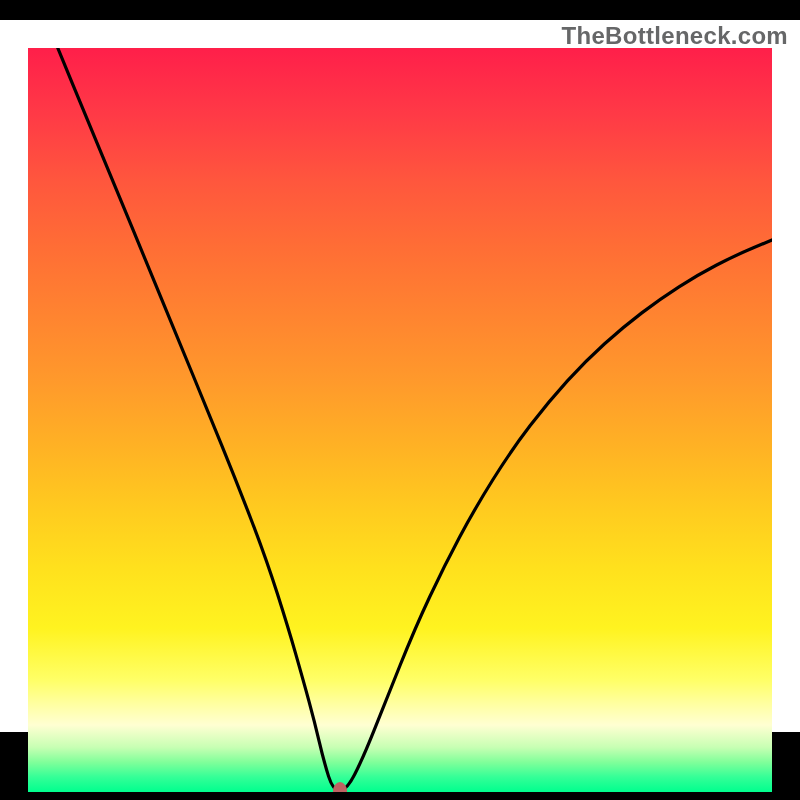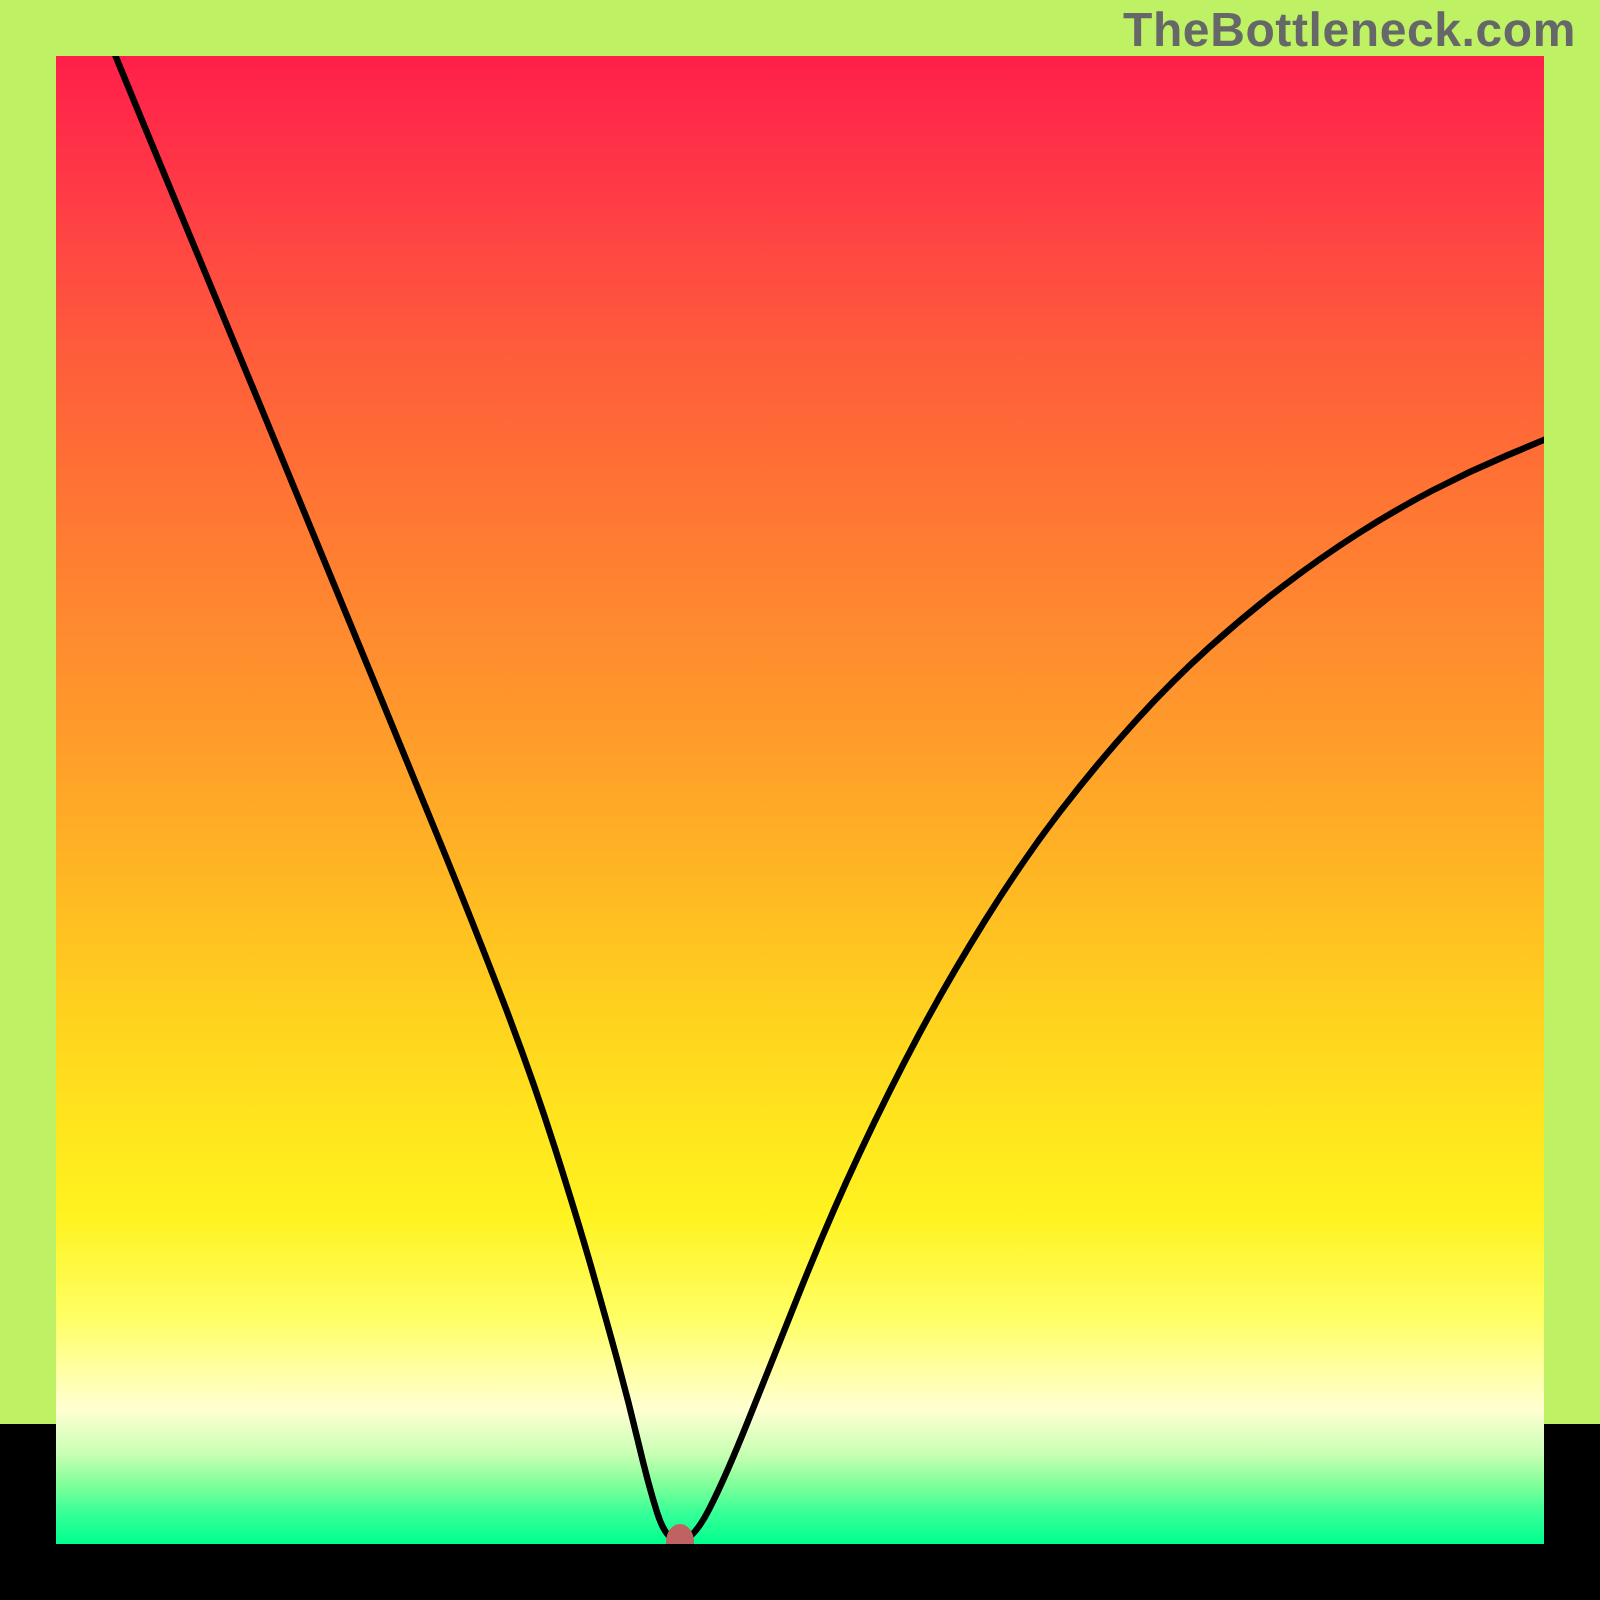--- a/index.html
+++ b/index.html
@@ -8,21 +8,22 @@
     width: 800px;
     height: 800px;
     background: #000;
     font-family: Arial, Helvetica, sans-serif;
     overflow: hidden;
   }
   .outer {
     position: relative;
     width: 800px;
     height: 712px;
-    background: #bef264;
+    background: #ffffff;
+    margin-top: 20px;
   }
   .watermark {
     position: absolute;
     top: 2px;
     right: 12px;
     color: #666768;
     font-size: 24px;
     font-weight: 600;
     letter-spacing: 0.3px;
     z-index: 10;

